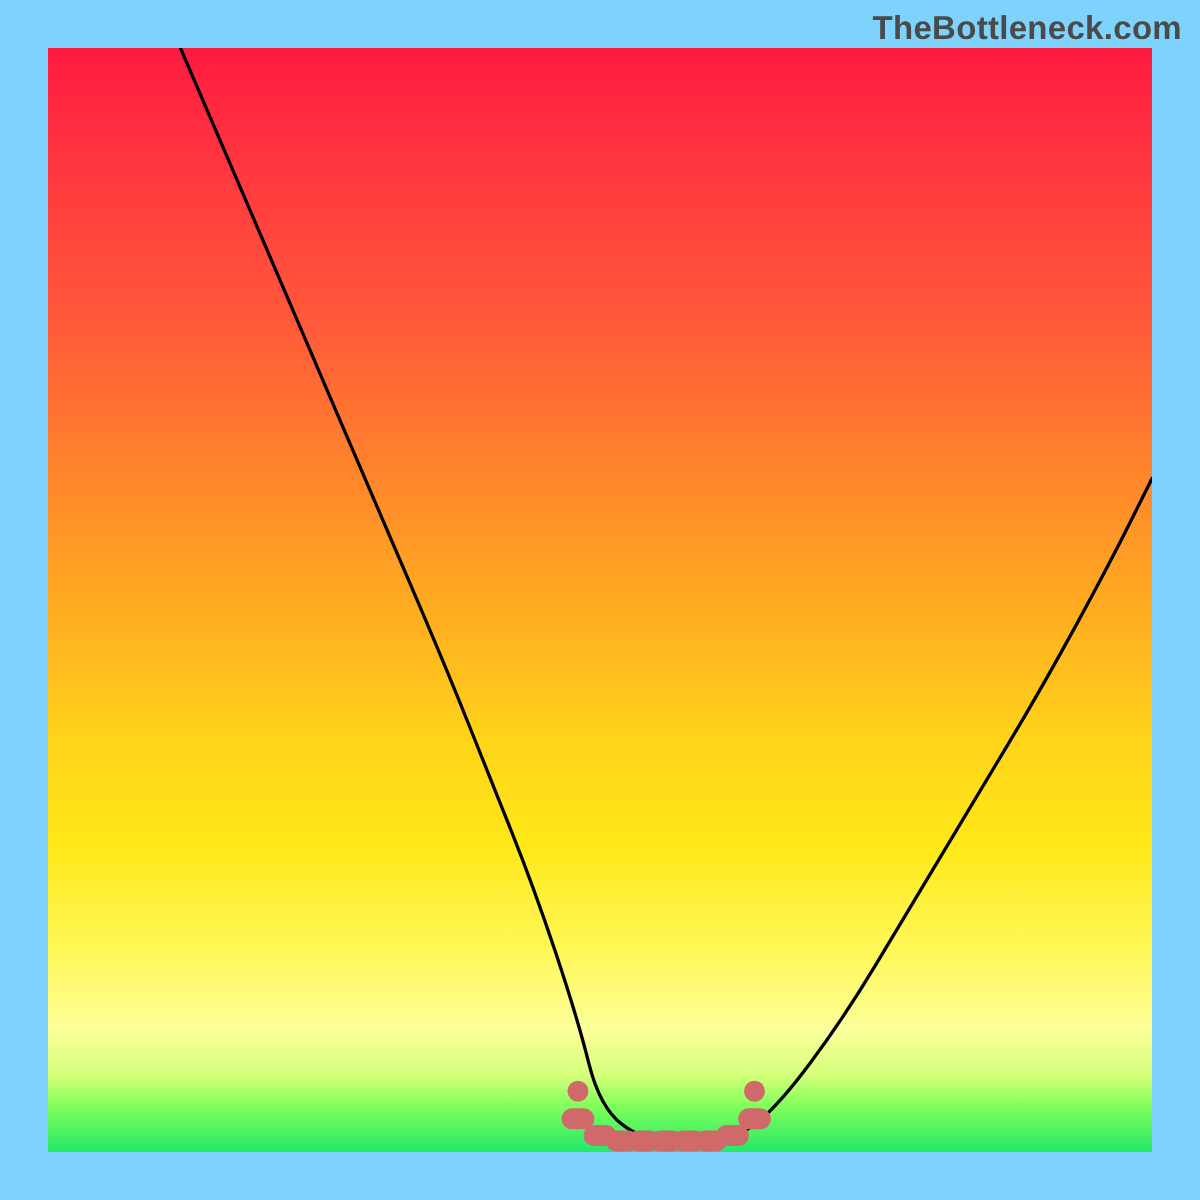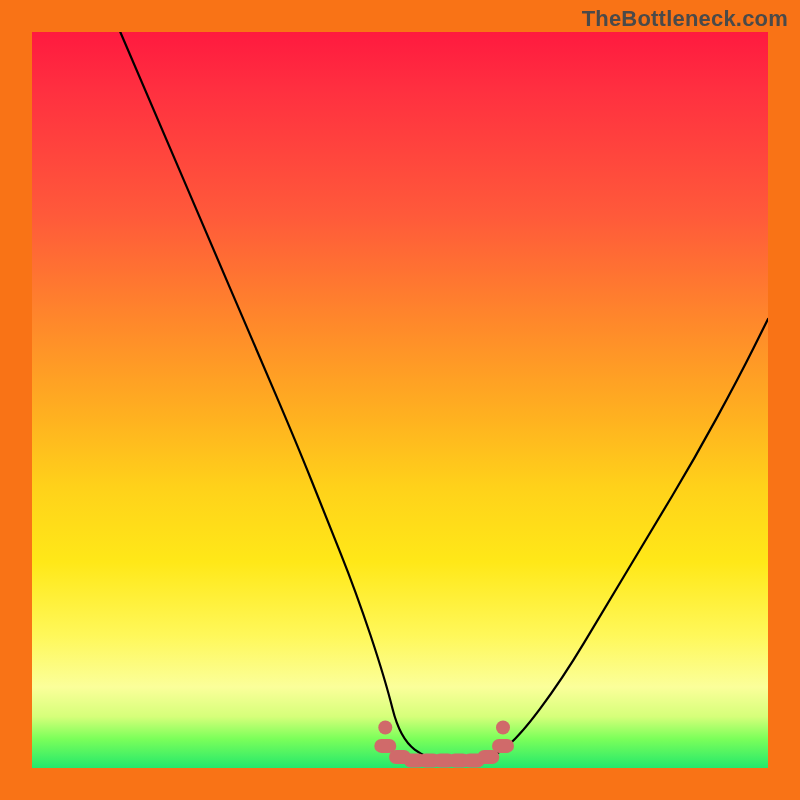--- a/index.html
+++ b/index.html
@@ -8,21 +8,21 @@
     width: 800px;
     height: 800px;
     background: #000;
     overflow: hidden;
     font-family: Arial, Helvetica, sans-serif;
   }
   .frame {
     position: relative;
     width: 800px;
     height: 800px;
-    background: #f97316;
+    background: #7dd3fc;
   }
   .plot-area {
     position: absolute;
     left: 32px;
     top: 32px;
     width: 736px;
     height: 736px;
     
     background: linear-gradient(
       to bottom,

